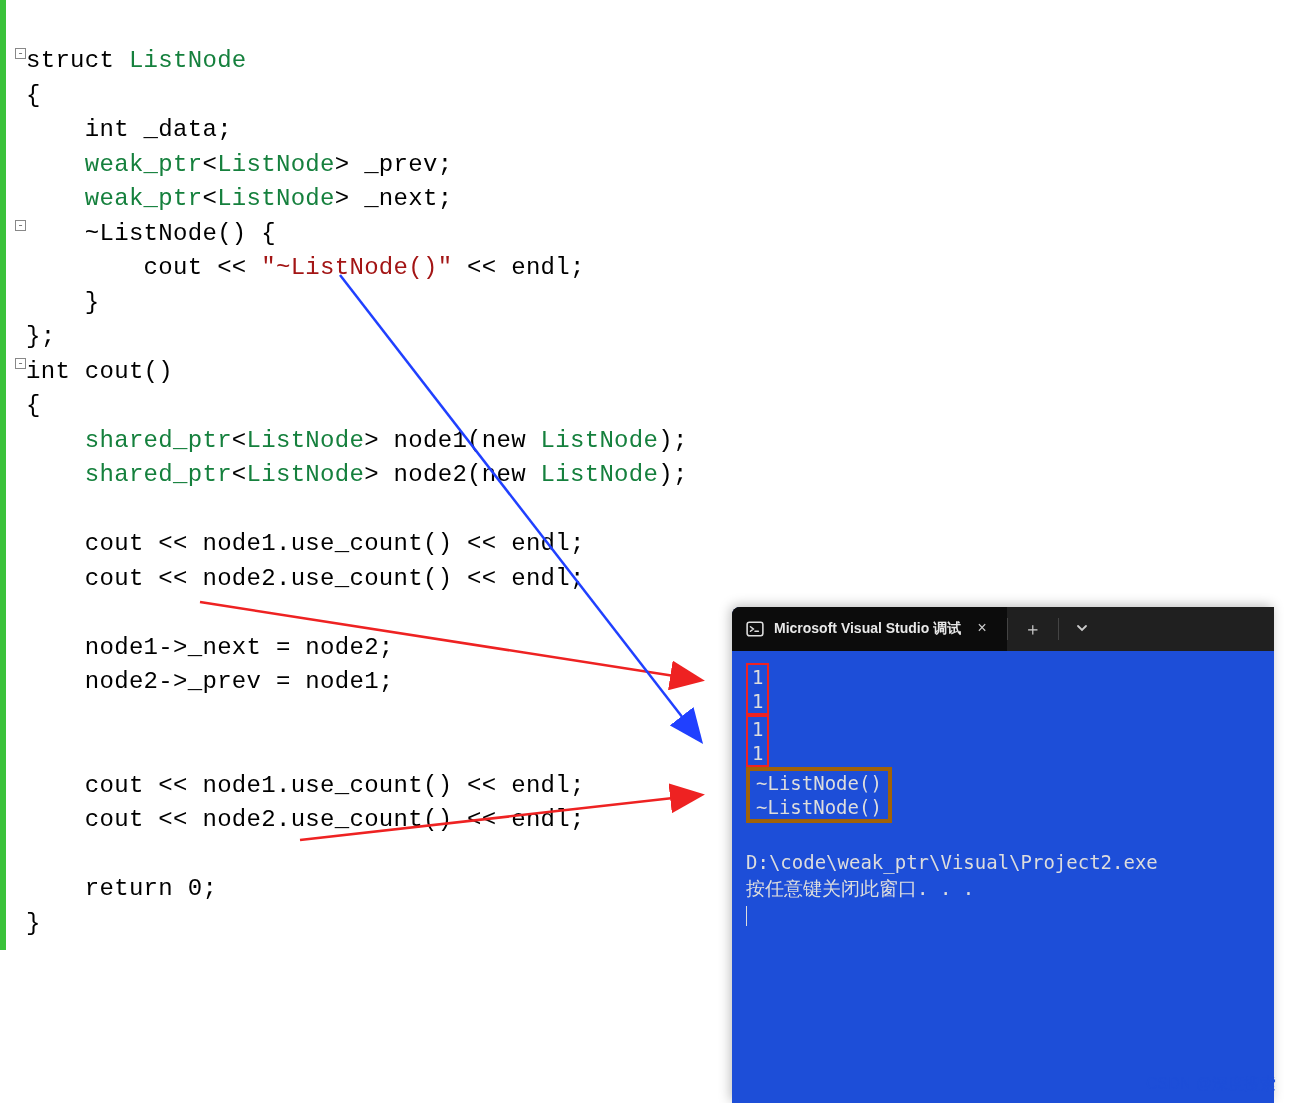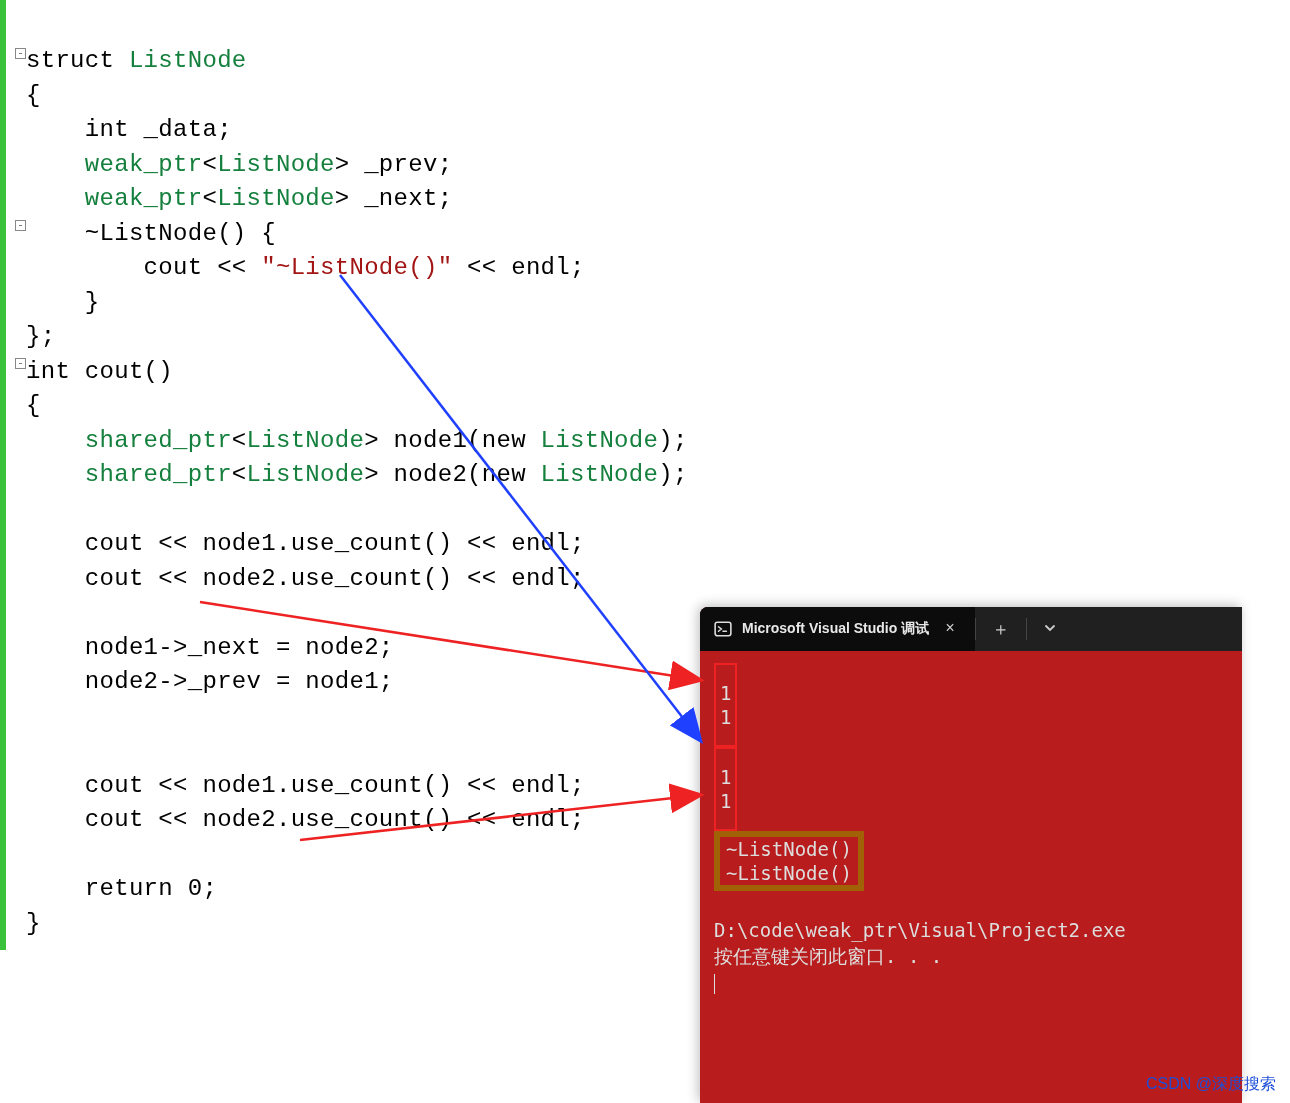--- a/index.html
+++ b/index.html
@@ -6,31 +6,31 @@
   .editor{position:absolute;left:0;top:0;width:1290px;height:1103px}
   .green-bar{position:absolute;left:0;top:0;width:6px;height:950px;background:#3ac23a}
   .gutter{position:absolute;left:6px;top:0;width:20px;height:1103px;background:#fff}
   .collapse{position:absolute;left:9px;width:11px;height:11px;border:1px solid #888;color:#666;font-size:11px;line-height:9px;text-align:center;box-sizing:border-box;background:#fff}
   .code{position:absolute;left:26px;top:44px;font-size:24px;line-height:34.5px;white-space:pre;color:#000;letter-spacing:0.3px}
   .kw{color:#000000}
   .typ{color:#15803d}
   .str{color:#a31515}
   .highlight-line{position:absolute;left:0;top:356px;width:1290px;height:36px;background:#f5f5f5;z-index:-1}
   
-  .term{position:absolute;left:700px;top:607px;width:542px;height:496px;background:#b91c1c;border-radius:8px 0 0 0;box-shadow:-2px -2px 12px rgba(0,0,0,.25)}
+  .term{position:absolute;left:732px;top:607px;width:542px;height:496px;background:#1d4ed8;border-radius:8px 0 0 0;box-shadow:-2px -2px 12px rgba(0,0,0,.25)}
   .term-title{position:absolute;left:0;top:0;right:0;height:44px;background:#202020;display:flex;align-items:center;border-radius:8px 0 0 0}
   .tab{display:flex;align-items:center;height:44px;padding:0 14px;gap:10px;background:#0c0c0c;border-top-left-radius:8px}
   .tab-icon{width:18px;height:18px}
   .tab-label{color:#e8e8e8;font-family:'Segoe UI',Arial,sans-serif;font-size:14px;font-weight:600;max-width:220px;white-space:nowrap;overflow:hidden}
   .tab-close{color:#ccc;font-size:16px;padding:0 6px}
   .title-btn{color:#ccc;font-family:'Segoe UI',Arial;font-size:18px;padding:0 16px;height:44px;display:flex;align-items:center;justify-content:center}
   .sep{width:1px;height:22px;background:#444}
   .term-body{position:absolute;left:14px;top:56px;right:0;bottom:0;color:#ddd;font-family:Consolas,monospace;font-size:19px;line-height:26px;white-space:pre}
-  .box-red{border:2px solid #e22;display:inline-block;padding:16px 4px;line-height:24px}
-  .box-blue{border:6px solid #a16207;display:inline-block;padding:0 6px;line-height:24px}
+  .box-red{border:2px solid #e22;display:inline-block;padding:0 4px;line-height:24px}
+  .box-blue{border:4px solid #a16207;display:inline-block;padding:0 6px;line-height:24px}
   .cursor{display:inline-block;width:1px;height:20px;background:#ddd;vertical-align:middle}
   
   svg.arrows{position:absolute;left:0;top:0;width:1290px;height:1103px;pointer-events:none}
   .watermark{position:absolute;right:14px;bottom:8px;color:#1d4ed8;font-family:'Segoe UI',Arial;font-size:16px}
 </style>
 </head>
 <body>
 
 <div class="editor">
   <div class="highlight-line"></div>

